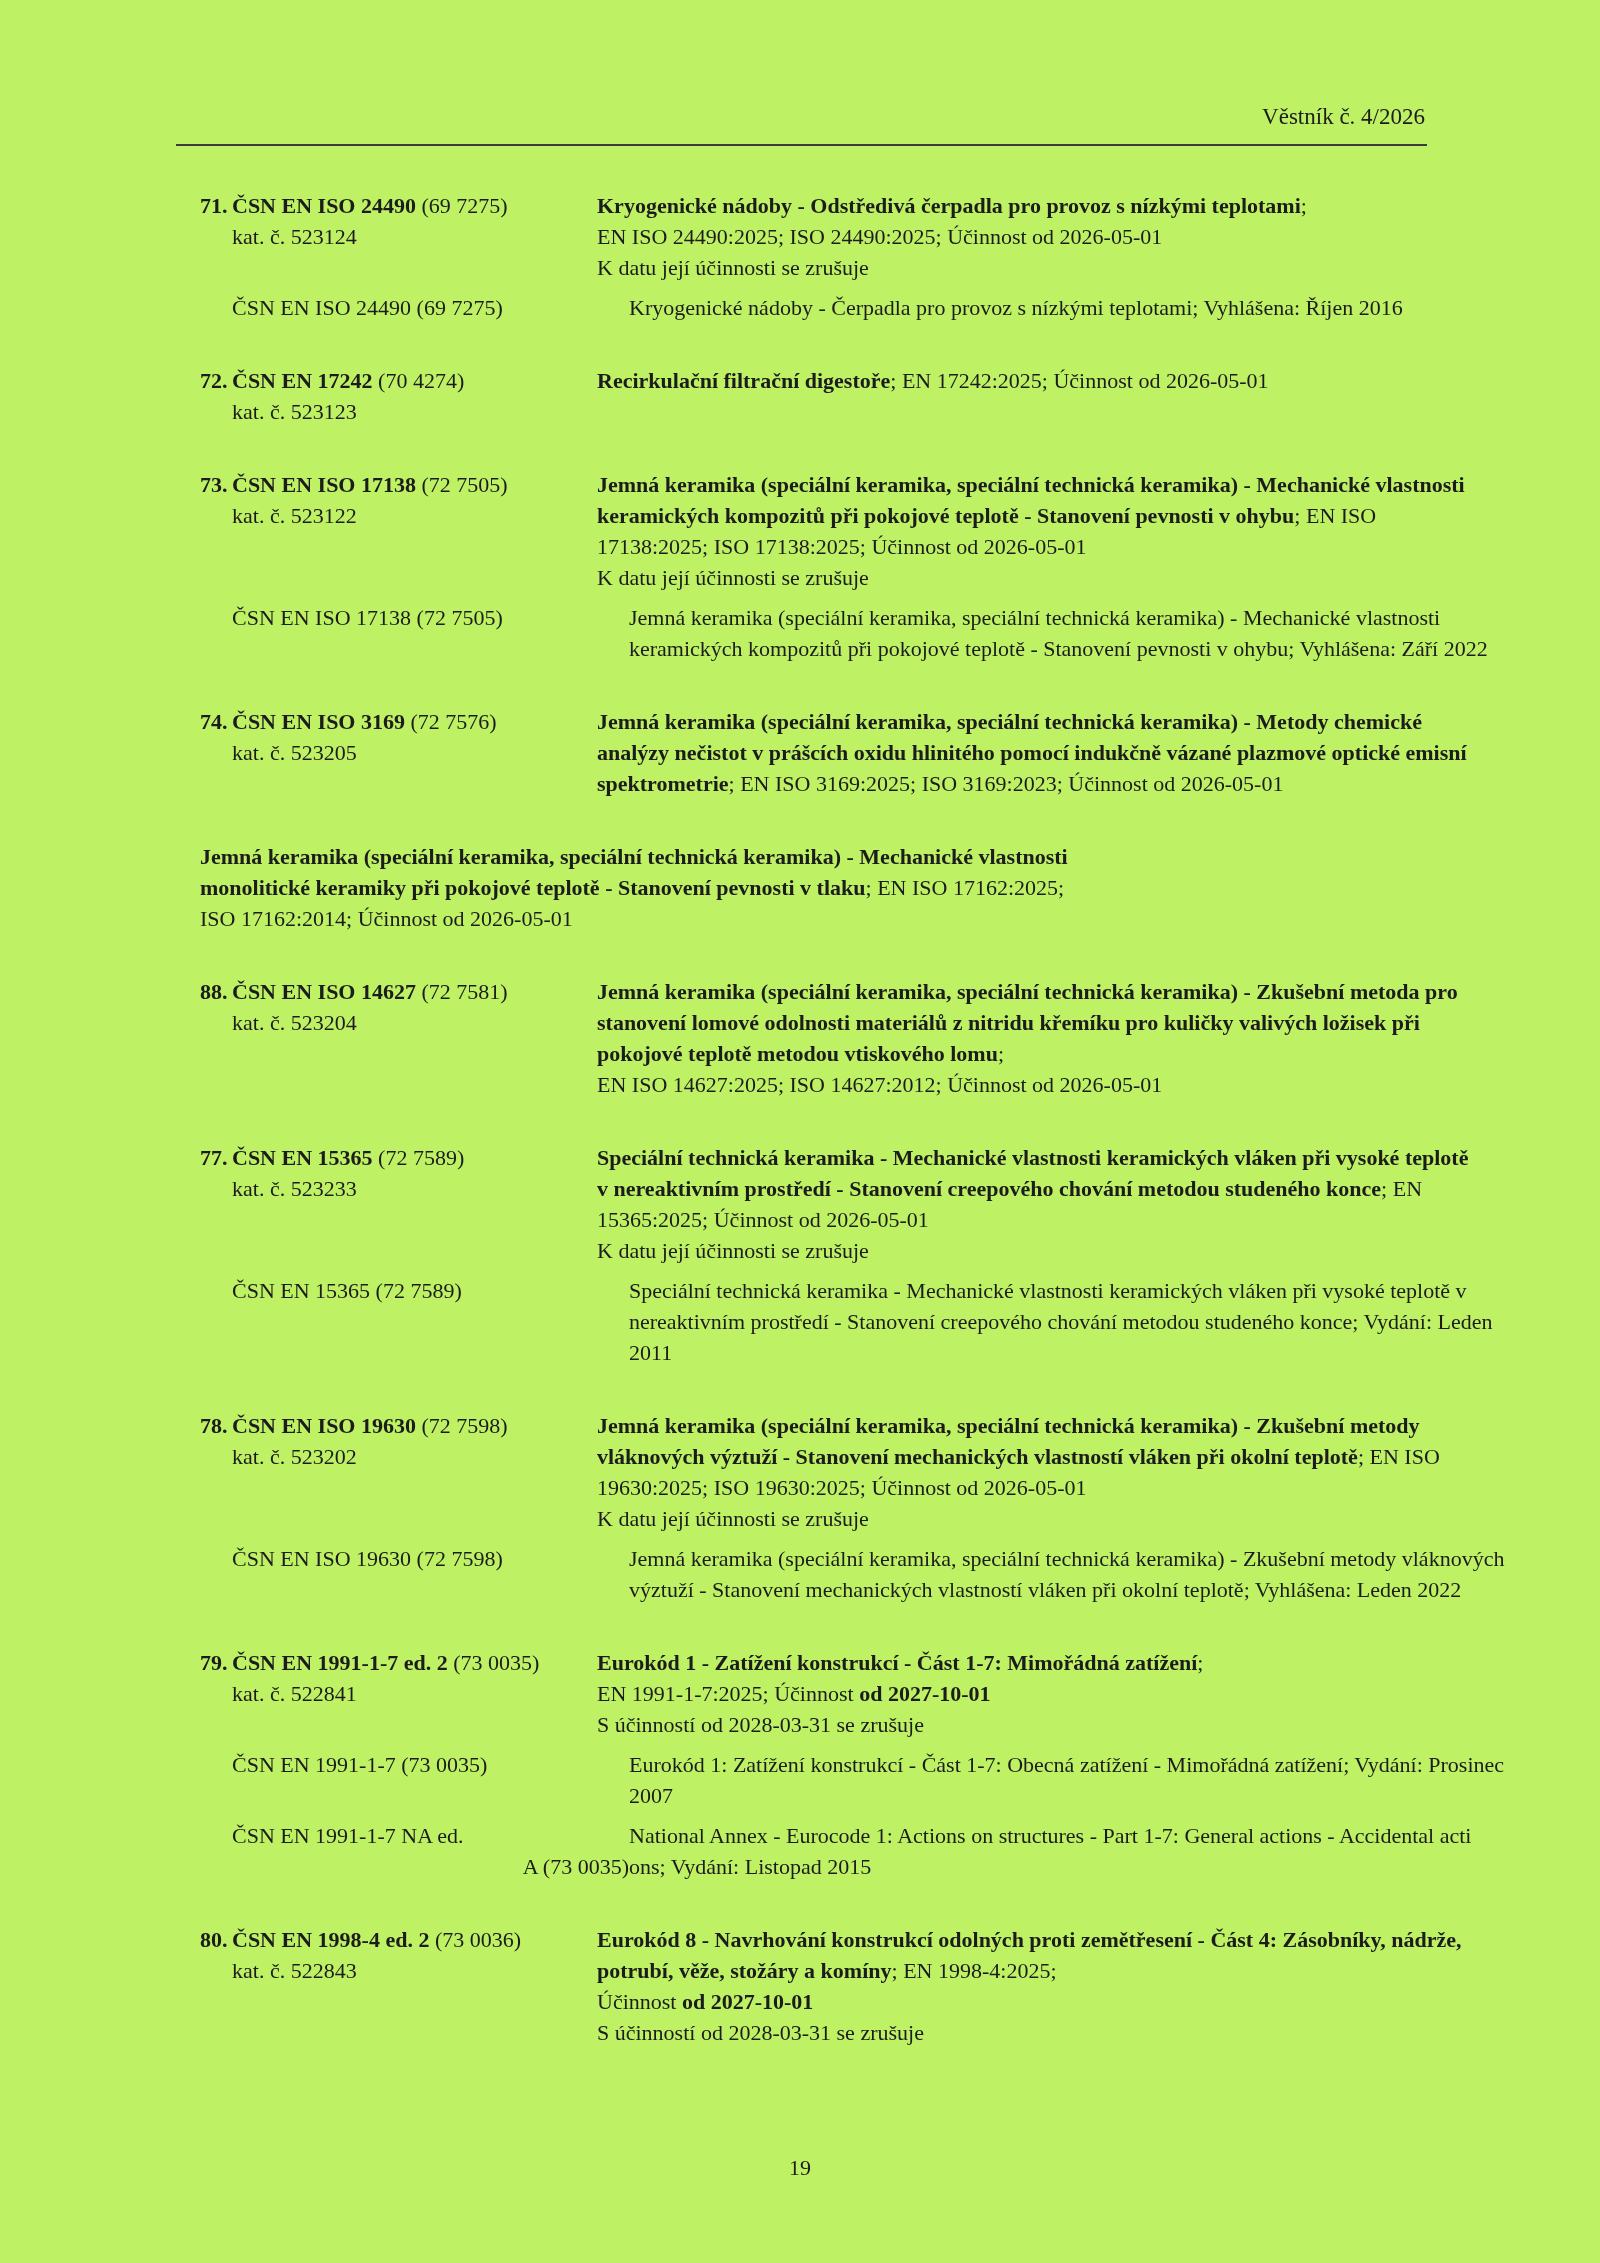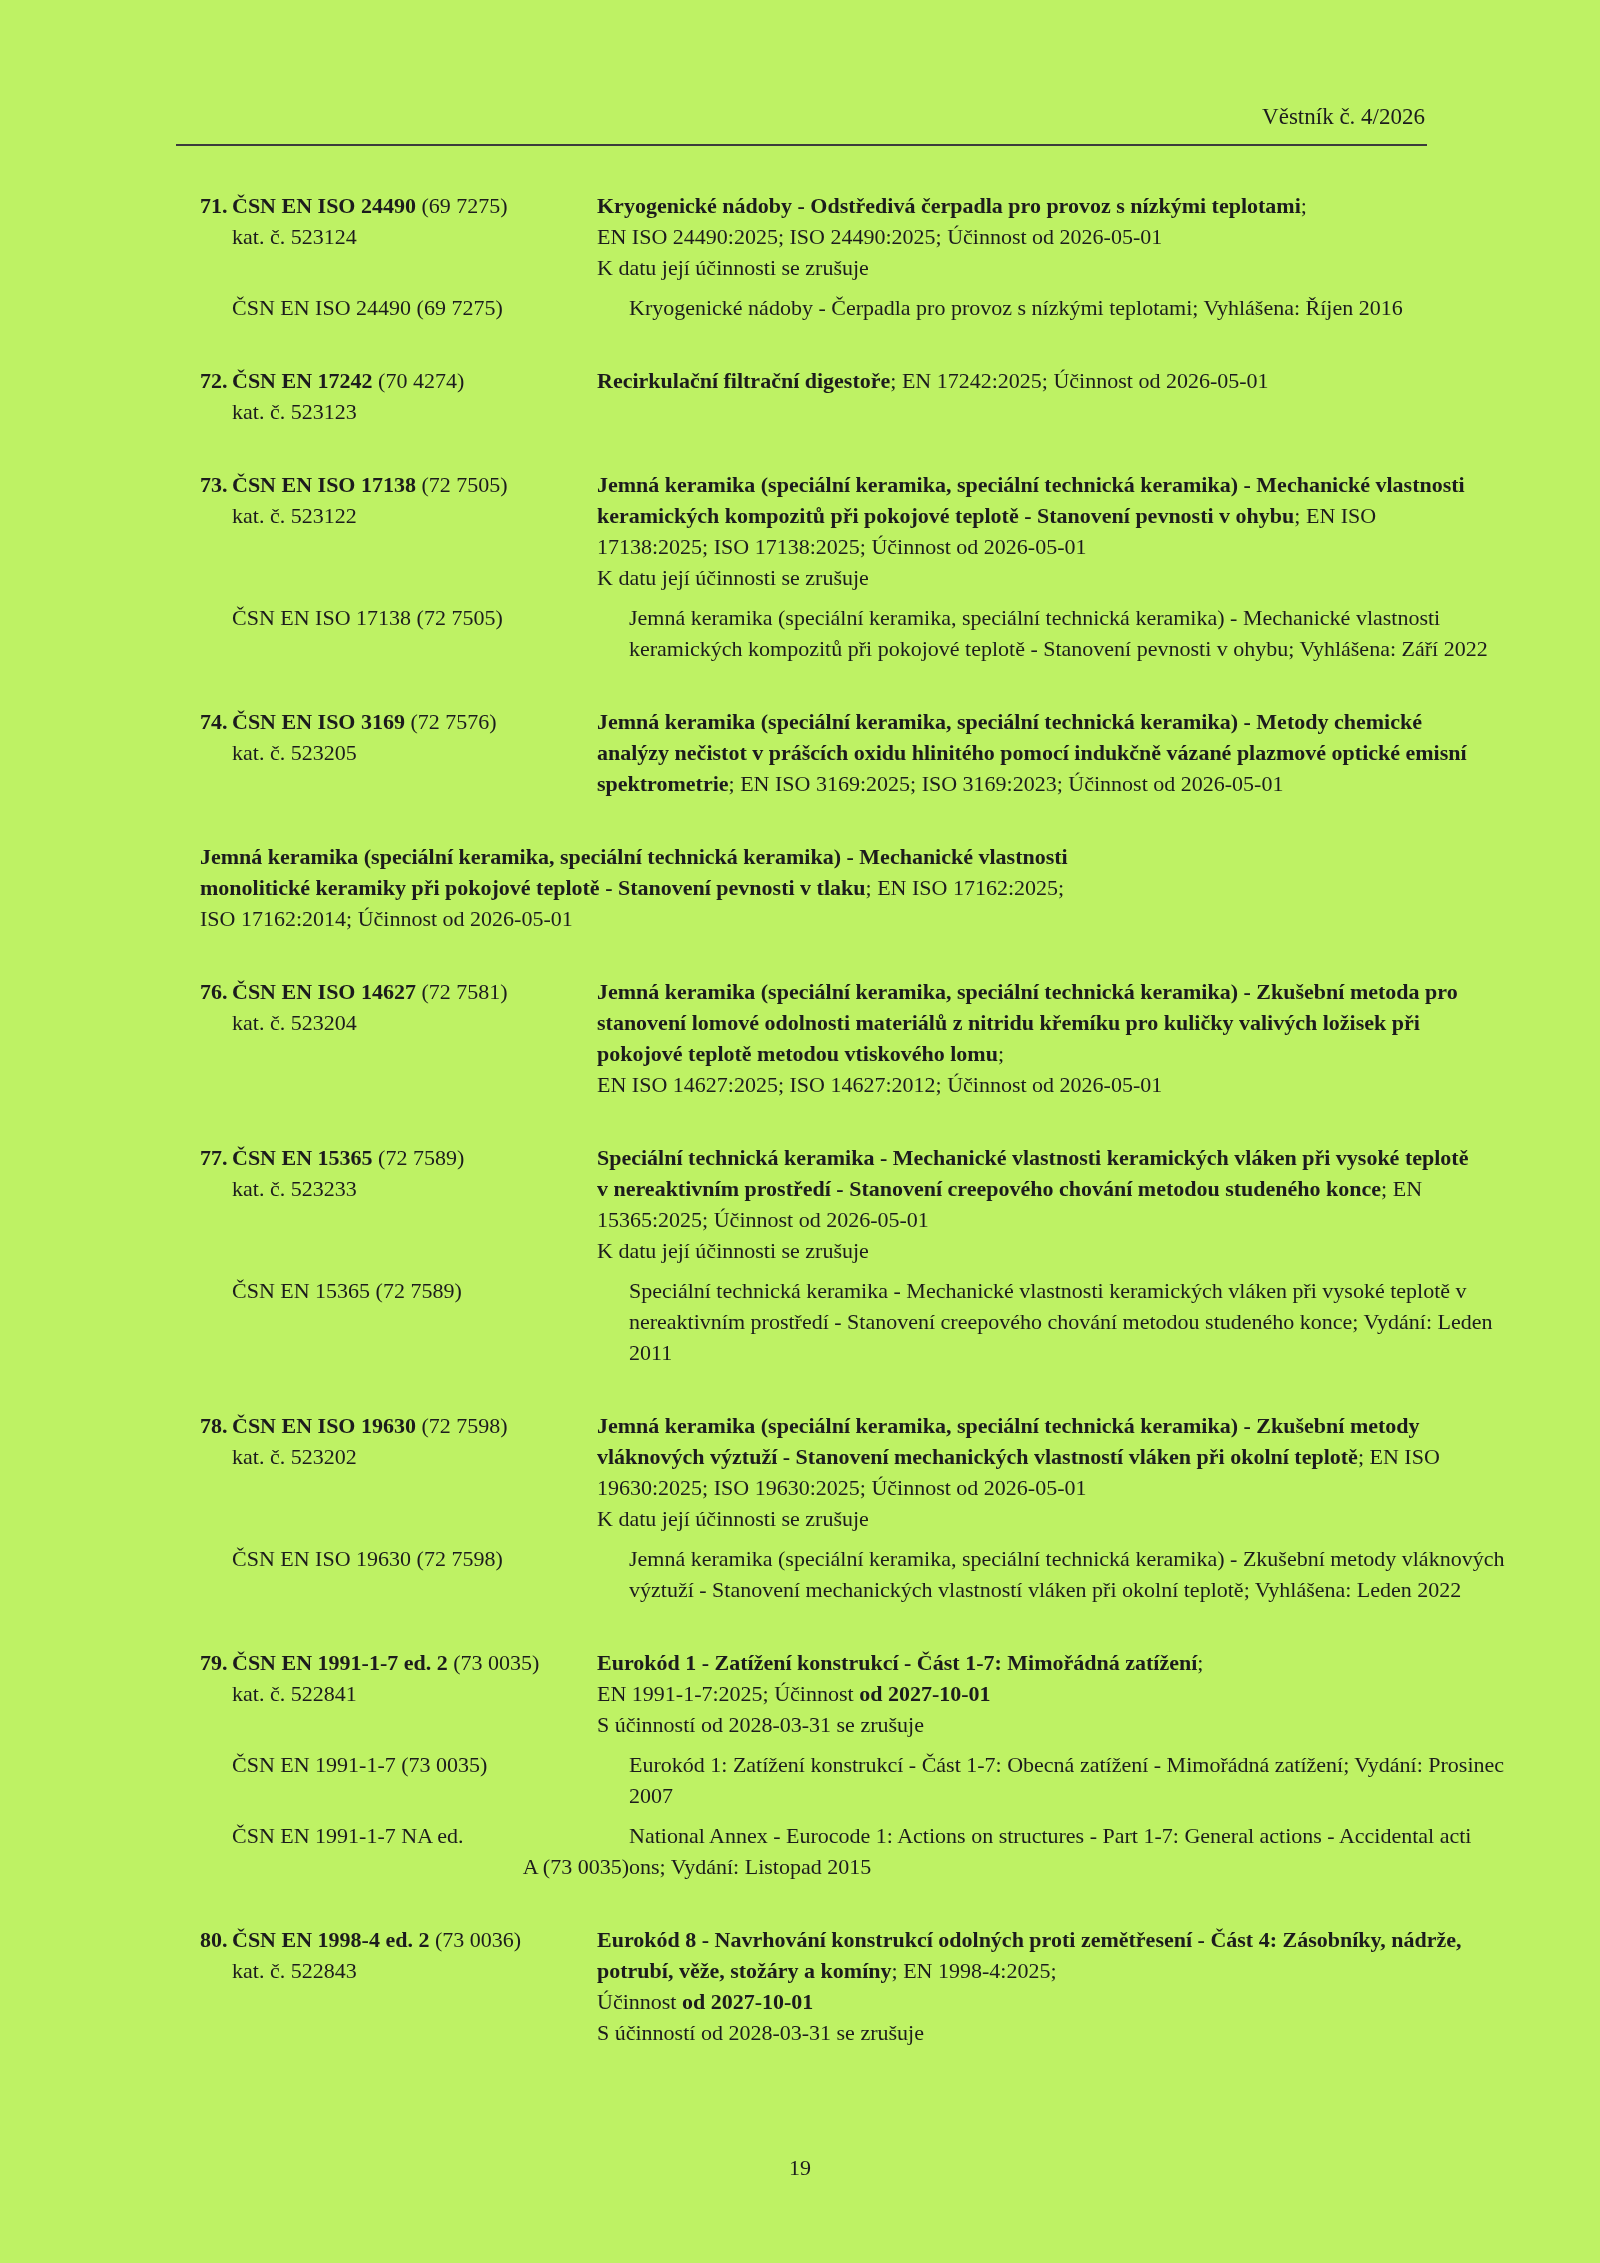--- a/index.html
+++ b/index.html
@@ -145,21 +145,21 @@
           <div class="line-group"><span class="b">Jemná keramika (speciální keramika, speciální technická keramika) - Metody chemické analýzy nečistot v prášcích oxidu hlinitého pomocí indukčně vázané plazmové optické emisní spektrometrie</span><span>; EN ISO 3169:2025; ISO 3169:2023; Účinnost od 2026-05-01</span></div>
         </div>
       </div>
       <div class="entry-row">
         <div class="right-col">
           <div class="line-group"><span class="b">Jemná keramika (speciální keramika, speciální technická keramika) - Mechanické vlastnosti monolitické keramiky při pokojové teplotě - Stanovení pevnosti v tlaku</span><span>; EN ISO 17162:2025; ISO 17162:2014; Účinnost od 2026-05-01</span></div>
         </div>
       </div>
       <div class="entry-row">
         <div class="left-col">
-          <div class="code-line"><span class="entry-num">76.</span><span class="b">ČSN EN ISO 14627</span><span class="code-class"> (72 7581)</span></div>
+          <div class="code-line"><span class="entry-num">88.</span><span class="b">ČSN EN ISO 14627</span><span class="code-class"> (72 7581)</span></div>
           <div class="kat-line">kat. č. 523204</div>
         </div>
         <div class="right-col">
           <div class="line-group"><span class="b">Jemná keramika (speciální keramika, speciální technická keramika) - Zkušební metoda pro stanovení lomové odolnosti materiálů z nitridu křemíku pro kuličky valivých ložisek při pokojové teplotě metodou vtiskového lomu</span><span>;</span></div>
           <div class="line-group"><span>EN ISO 14627:2025; ISO 14627:2012; Účinnost od 2026-05-01</span></div>
         </div>
       </div>
       <div class="entry-row">
         <div class="left-col">
           <div class="code-line"><span class="entry-num">77.</span><span class="b">ČSN EN 15365</span><span class="code-class"> (72 7589)</span></div>

